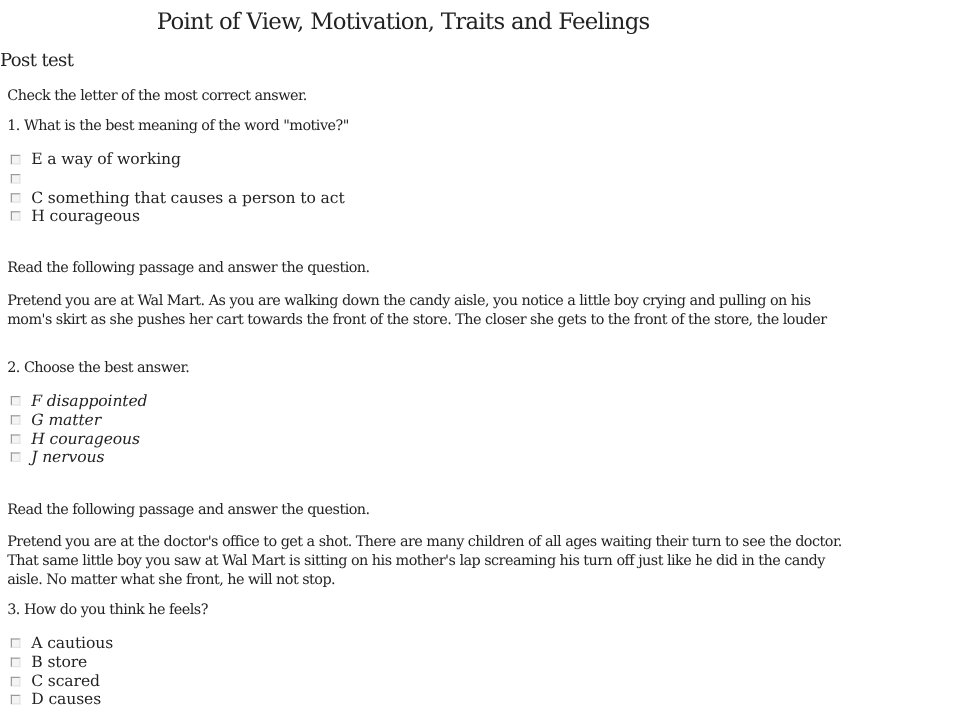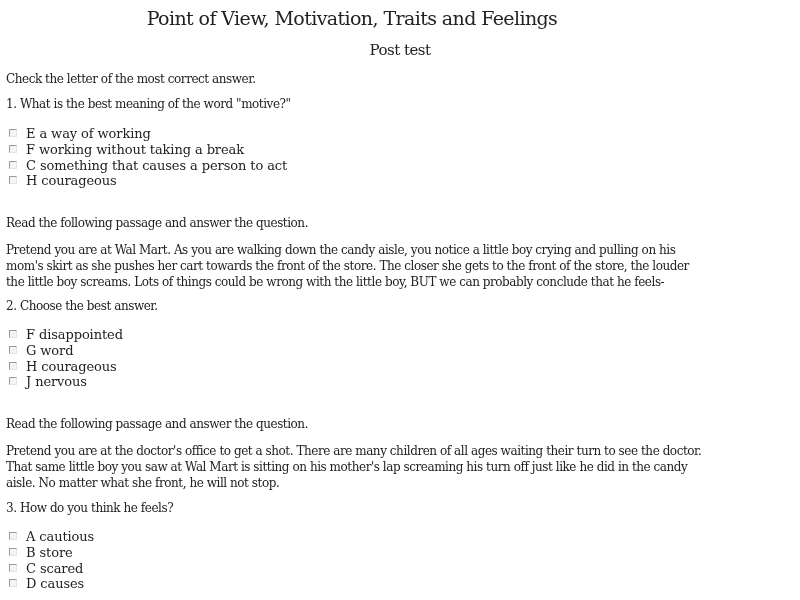--- a/index.html
+++ b/index.html
@@ -6,25 +6,24 @@
     body {
       width: 800px; height: 600px; overflow: hidden;
       font-family: "DejaVu Serif", serif;
       color: #222222;
       position: relative;
     }
     .title {
       position: absolute; left: 0; width: 672px; top: 6px;
       text-align: center; font-size: 19px; line-height: 24px;
       letter-spacing: -0.6px;
-      padding-left: 16px;
     }
     .subtitle {
       position: absolute; left: 0; width: 800px; top: 40px;
-      text-align: center; font-size: 15px; line-height: 20px;
+      font-size: 15px; line-height: 20px;
       letter-spacing: -0.5px;
     }
     .para {
       position: absolute; left: 6px; width: 790px;
       font-size: 12px; line-height: 15.8px;
       letter-spacing: -0.45px;
       white-space: nowrap;
     }
     .para .line { display: block; }
     .options { position: absolute; left: 8px; }
@@ -48,47 +47,45 @@
 <div class="para" style="top:72px;">Check the letter of the most correct answer.</div>
 
 <div class="para" style="top:97px;">1. What is the best meaning of the word "motive?"</div>
 <div class="options" style="top:126px;">
   <div class="opt">
       <span class="cb"></span>
       <span>E a way of working</span>
     </div>
   <div class="opt">
       <span class="cb"></span>
-      <span>F working without taking a break</span>
     </div>
   <div class="opt">
       <span class="cb"></span>
       <span>C something that causes a person to act</span>
     </div>
   <div class="opt">
       <span class="cb"></span>
       <span>H courageous</span>
     </div>
 </div>
 
 <div class="para" style="top:216px;">Read the following passage and answer the question.</div>
 <div class="para" style="top:243px;">
   <span class="line">Pretend you are at Wal Mart. As you are walking down the candy aisle, you notice a little boy crying and pulling on his</span>
   <span class="line">mom's skirt as she pushes her cart towards the front of the store. The closer she gets to the front of the store, the louder</span>
-  <span class="line">the little boy screams. Lots of things could be wrong with the little boy, BUT we can probably conclude that he feels-</span>
 </div>
 <div class="para" style="top:299px;">2. Choose the best answer.</div>
-<div class="options" style="top:327px;">
+<div class="options" style="top:327px;font-style:italic;">
   <div class="opt">
       <span class="cb"></span>
       <span>F disappointed</span>
     </div>
   <div class="opt">
       <span class="cb"></span>
-      <span>G word</span>
+      <span>G matter</span>
     </div>
   <div class="opt">
       <span class="cb"></span>
       <span>H courageous</span>
     </div>
   <div class="opt">
       <span class="cb"></span>
       <span>J nervous</span>
     </div>
 </div>

